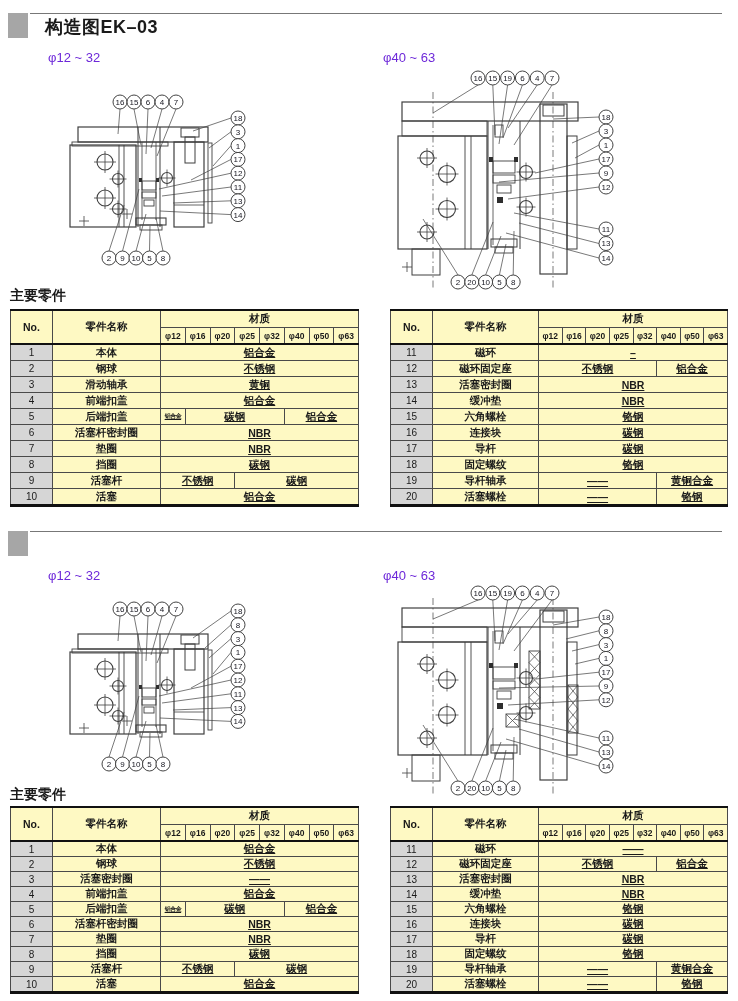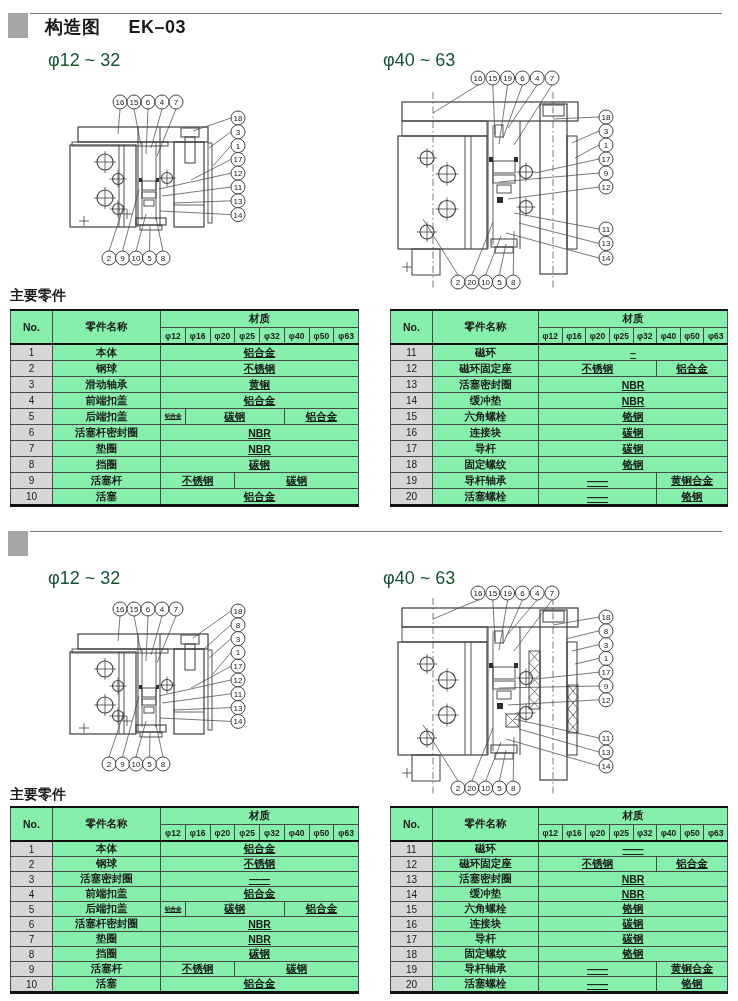--- a/index.html
+++ b/index.html
@@ -1,25 +1,25 @@
 <!DOCTYPE html>
 <html><head>
 <meta charset="utf-8">
 <style>
   html,body{margin:0;padding:0;background:#fff;}
   .page{position:relative;width:738px;height:1001px;background:#ffffff;overflow:hidden;
         font-family:"Liberation Sans","DejaVu Sans",sans-serif;color:#1a1a1a;}
   .rule{position:absolute;left:30px;right:16px;height:1px;background:#777;}
   .bullet{position:absolute;left:8px;width:20px;height:25px;background:#a6a6a6;}
   .sec-title{position:absolute;left:45px;font-size:18px;font-weight:bold;letter-spacing:.5px;white-space:nowrap;}
-  .sec-title .model{margin-left:28px;}
-  .dia-label{position:absolute;font-size:18px;color:#14532d;}
+  .sec-title .model{}
+  .dia-label{position:absolute;font-size:13px;color:#6d28d9;}
   svg.dia{position:absolute;}
   .parts-label{position:absolute;left:10px;font-size:14px;font-weight:bold;}
-  table.parts{position:absolute;border-collapse:collapse;table-layout:fixed;background:#86efac;
+  table.parts{position:absolute;border-collapse:collapse;table-layout:fixed;background:#fef9c3;
               border:1.5px solid #111;border-top:2px solid #111;border-bottom:3px solid #111;}
   table.parts th,table.parts td{border:1px solid #4a4a4a;font-size:10.5px;text-align:center;
               vertical-align:middle;padding:0;white-space:nowrap;overflow:hidden;}
   table.parts thead th{font-weight:bold;height:16px;}
   table.parts thead tr.sizes th{font-size:8.5px;height:15px;font-weight:bold;}
   table.parts tbody tr:first-child td{border-top:2px solid #111;}
   table.parts td.no{background:#d6d6d6;font-size:10px;}
   table.parts td.name{font-weight:bold;margin-top:28px;}
   table.parts td.mat{font-weight:bold;text-decoration:underline;}
   table.parts td.sq{font-size:6px;letter-spacing:-.5px;}

